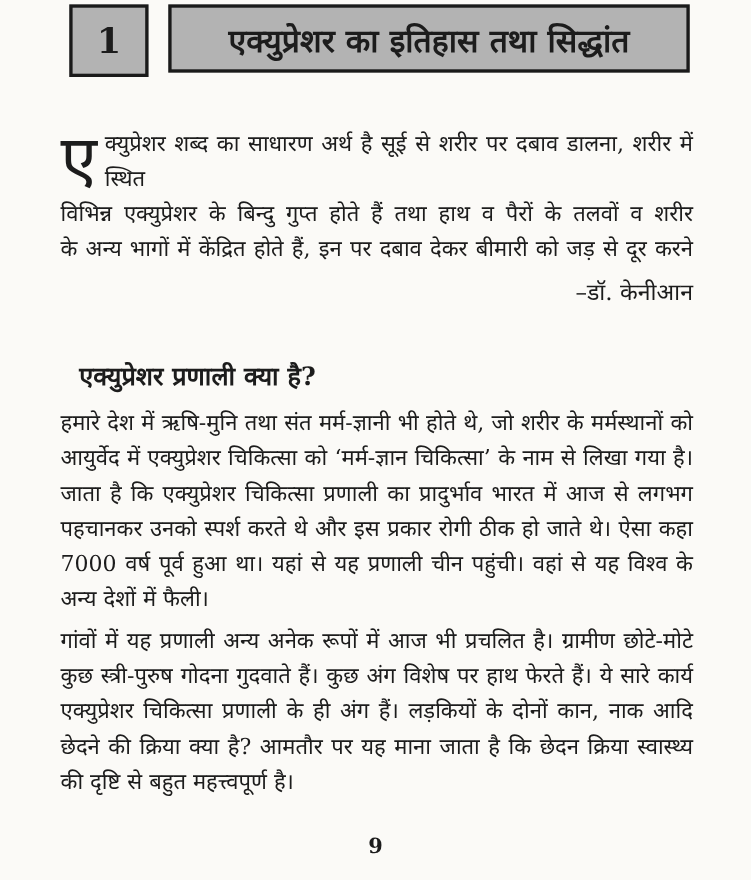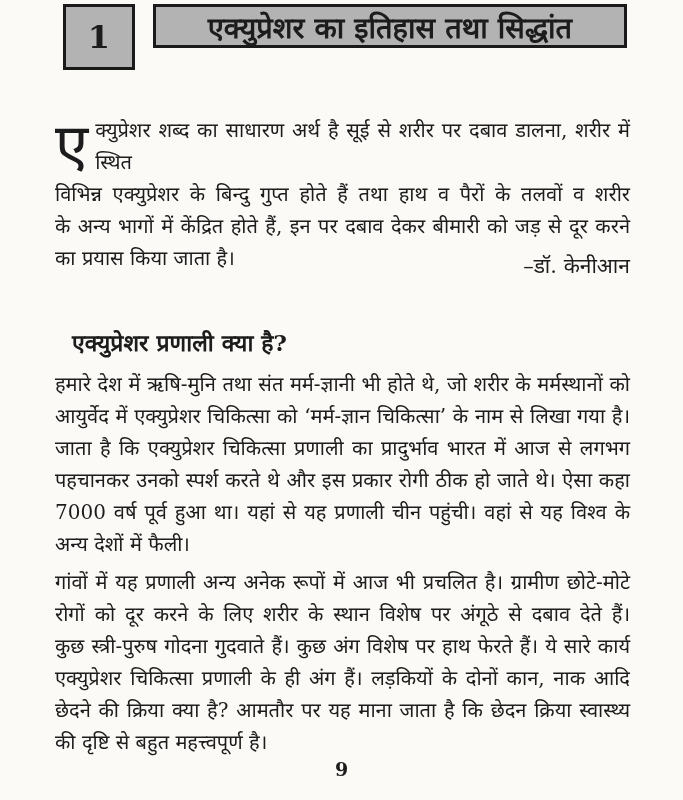--- a/index.html
+++ b/index.html
@@ -27,21 +27,21 @@
     display:flex;align-items:flex-start;gap:18px;
   }
   .chapter-box{
     width:72px;height:66px;
     background:var(--box-bg);
     border:3px solid var(--box-border);
     display:flex;align-items:center;justify-content:center;
     font-size:32px;font-weight:bold;
   }
   .title-box{
-    width:474px;height:44px;
+    width:474px;height:62px;
     background:var(--box-bg);
     border:3px solid var(--box-border);
     display:flex;align-items:center;justify-content:center;
     font-size:29px;font-weight:bold;
     white-space:nowrap;
   }
   
   .textcol{
     position:absolute;left:55px;width:575px;
     font-size:20px;line-height:32px;
@@ -86,39 +86,37 @@
     <div class="title-box">
       <span>एक्युप्रेशर का इतिहास तथा सिद्धांत</span>
     </div>
   </div>
 
   <div class="textcol intro-block">
     <span class="dropcap">ए</span>
     <div class="jline">क्युप्रेशर शब्द का साधारण अर्थ है सूई से शरीर पर दबाव डालना, शरीर में स्थित</div>
     <div class="jline">विभिन्न एक्युप्रेशर के बिन्दु गुप्त होते हैं तथा हाथ व पैरों के तलवों व शरीर</div>
     <div class="jline">के अन्य भागों में केंद्रित होते हैं, इन पर दबाव देकर बीमारी को जड़ से दूर करने</div>
-    <div class="lastline">का प्रयास किया जाता है।</div>
   </div>
 
   <div class="attribution">–डॉ. केनीआन</div>
 
   <div class="section-heading">एक्युप्रेशर प्रणाली क्या है?</div>
 
   <div class="textcol para-ayurveda">
     <div class="jline">हमारे देश में ऋषि-मुनि तथा संत मर्म-ज्ञानी भी होते थे, जो शरीर के मर्मस्थानों को</div>
     <div class="jline">आयुर्वेद में एक्युप्रेशर चिकित्सा को ‘मर्म-ज्ञान चिकित्सा’ के नाम से लिखा गया है।</div>
     <div class="jline">जाता है कि एक्युप्रेशर चिकित्सा प्रणाली का प्रादुर्भाव भारत में आज से लगभग</div>
     <div class="jline">पहचानकर उनको स्पर्श करते थे और इस प्रकार रोगी ठीक हो जाते थे। ऐसा कहा</div>
     <div class="jline">7000 वर्ष पूर्व हुआ था। यहां से यह प्रणाली चीन पहुंची। वहां से यह विश्व के</div>
     <div class="lastline">अन्य देशों में फैली।</div>
   </div>
 
   <div class="textcol para-villages">
     <div class="jline">गांवों में यह प्रणाली अन्य अनेक रूपों में आज भी प्रचलित है। ग्रामीण छोटे-मोटे</div>
-    <div class="jline">रोगों को दूर करने के लिए शरीर के स्थान विशेष पर अंगूठे से दबाव देते हैं।</div>
     <div class="jline">कुछ स्त्री-पुरुष गोदना गुदवाते हैं। कुछ अंग विशेष पर हाथ फेरते हैं। ये सारे कार्य</div>
     <div class="jline">एक्युप्रेशर चिकित्सा प्रणाली के ही अंग हैं। लड़कियों के दोनों कान, नाक आदि</div>
     <div class="jline">छेदने की क्रिया क्या है? आमतौर पर यह माना जाता है कि छेदन क्रिया स्वास्थ्य</div>
     <div class="lastline">की दृष्टि से बहुत महत्त्वपूर्ण है।</div>
   </div>
 
   <div class="page-number">9</div>
 
 </div>
 

